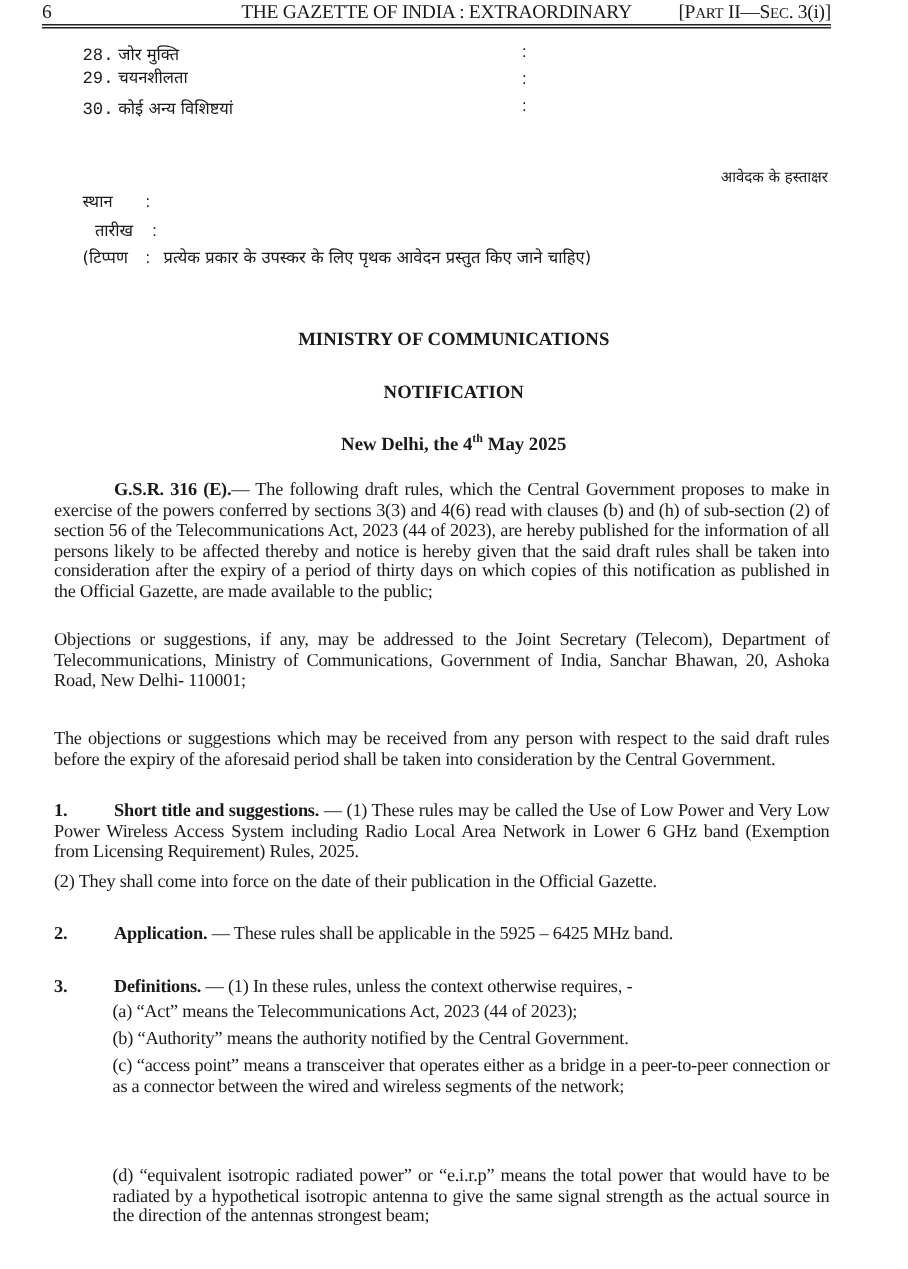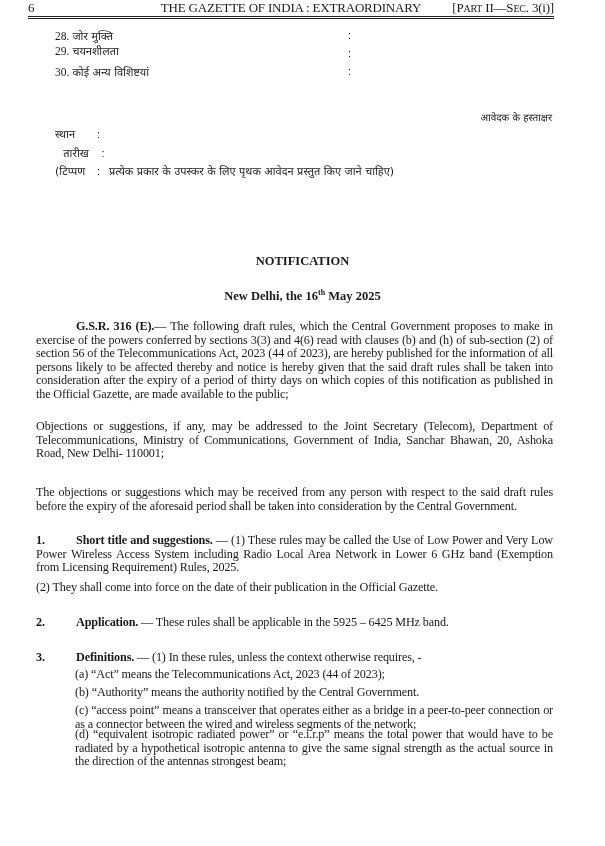--- a/index.html
+++ b/index.html
@@ -16,21 +16,21 @@
   .hdr .pg { position: absolute; left: 0; top: 0px; }
   .hdr .ttl { position: absolute; left: 0; right: 0; top: 0px; text-align: center; letter-spacing: -0.2px; }
   .hdr .sec { position: absolute; right: 0; top: 0px; letter-spacing: -0.2px; }
   .hdr .sec .sc { font-size: 10px; }
   .rule1 { position: absolute; left: 28px; width: 526px; top: 16px; height: 0; border-top: 1px solid #222; }
   .rule2 { position: absolute; left: 28px; width: 526px; top: 18px; height: 0; border-top: 1px solid #222; }
 
   
   .hi { font-family: "DejaVu Sans", "Liberation Sans", sans-serif; font-size: 11px; }
   .form-item { position: absolute; left: 55px; height: 15px; line-height: 15px; }
-  .form-item .num { font-family: Liberation Serif, serif; font-size: 11.5px; }
+  .form-item .num { font-family: Liberation Mono, monospace; font-size: 11.5px; }
   .colon { position: absolute; left: 348px; font-family: "Liberation Sans", sans-serif; font-size: 11px; }
 
   .sig { position: absolute; right: 53px; top: 110px; font-size: 10px; }
   .meta-row { position: absolute; left: 55px; height: 15px; line-height: 15px; }
   .meta-row .lbl { display: inline-block; width: 42px; }
   .meta-row .c { display: inline-block; width: 12px; font-family: "Liberation Sans", sans-serif; }
 
   
   .center { position: absolute; left: 0; width: 605px; text-align: center; font-weight: bold; font-size: 12.5px; }
   sup { font-size: 8px; vertical-align: super; line-height: 0; }
@@ -77,34 +77,35 @@
   <div class="meta-row hi" style="top:127px;">
     <span class="lbl">स्थान</span><span class="c">:</span><span></span>
   </div>
   <div class="meta-row hi" style="top:146px;text-align:center;">
     <span class="lbl">तारीख</span><span class="c">:</span><span></span>
   </div>
   <div class="meta-row hi" style="top:164px;">
     <span class="lbl">(टिप्पण</span><span class="c">:</span><span>प्रत्येक प्रकार के उपस्कर के लिए पृथक आवेदन प्रस्तुत किए जाने चाहिए)</span>
   </div>
 
+  <div class="center" style="top:219px;">MINISTRY OF COMMUNICATIONS</div>
   <div class="center" style="top:254px;">NOTIFICATION</div>
-  <div class="center" style="top:289px;"><span>New Delhi, the 16</span><sup>th</sup><span> May 2025</span></div>
+  <div class="center" style="top:289px;"><span>New Delhi, the 4</span><sup>th</sup><span> May 2025</span></div>
 
   <div class="para indent-first" style="top:320px;"><span class="b">G.S.R. 316 (E).</span><span>— The following draft rules, which the Central Government proposes to make in exercise of the powers conferred by sections 3(3) and 4(6) read with clauses (b) and (h) of sub-section (2) of section 56  of the Telecommunications Act, 2023 (44 of 2023), are hereby published for the information of all persons likely to be affected thereby and notice is hereby given that the said draft rules shall be taken into consideration after the expiry of a period of thirty days on which copies of this notification as published in the Official Gazette, are made available to the public;</span></div>
 
   <div class="para" style="top:420px;">Objections or suggestions, if any, may be addressed to the Joint Secretary (Telecom), Department of Telecommunications, Ministry of Communications, Government of India, Sanchar Bhawan, 20, Ashoka Road, New Delhi- 110001;</div>
 
   <div class="para" style="top:486px;">The objections or suggestions which may be received from any person with respect to the said draft rules before the expiry of the aforesaid period shall be taken into consideration by the Central Government.</div>
 
   <div class="para" style="top:534px; text-indent:0;"><span class="b" style="display:inline-block;width:40px;">1.</span><span class="b">Short title and suggestions.</span><span> — (1) These rules may be called the Use of Low Power and Very Low Power Wireless Access System including Radio Local Area Network in Lower 6 GHz band (Exemption from Licensing Requirement) Rules, 2025.</span></div>
   <div class="para" style="top:581px;">(2) They shall come into force on the date of their publication in the Official Gazette.</div>
 
   <div class="para" style="top:616px;"><span class="b" style="display:inline-block;width:40px;">2.</span><span class="b">Application.</span><span> — These rules shall be applicable in the 5925 – 6425 MHz band.</span></div>
 
   <div class="para" style="top:651px;"><span class="b" style="display:inline-block;width:40px;">3.</span><span class="b">Definitions.</span><span> — (1) In these rules, unless the context otherwise requires, -</span></div>
 
   <div class="def" style="top:668px;">(a) “Act” means the Telecommunications Act, 2023 (44 of 2023);</div>
   <div class="def" style="top:686px;">(b) “Authority” means the authority notified by the Central Government.</div>
   <div class="def" style="top:704px;">(c) “access point” means a transceiver that operates either as a bridge in a peer-to-peer connection or as a connector between the wired and wireless segments of the network;</div>
-  <div class="def" style="top:728px;">(d) “equivalent isotropic radiated power” or “e.i.r.p” means the total power that would have to be radiated by a hypothetical isotropic antenna to give the same signal strength as the actual source in the direction of the antennas strongest beam;</div>
+  <div class="def" style="top:777px;">(d) “equivalent isotropic radiated power” or “e.i.r.p” means the total power that would have to be radiated by a hypothetical isotropic antenna to give the same signal strength as the actual source in the direction of the antennas strongest beam;</div>
 
 </div>
 
 </body></html>

